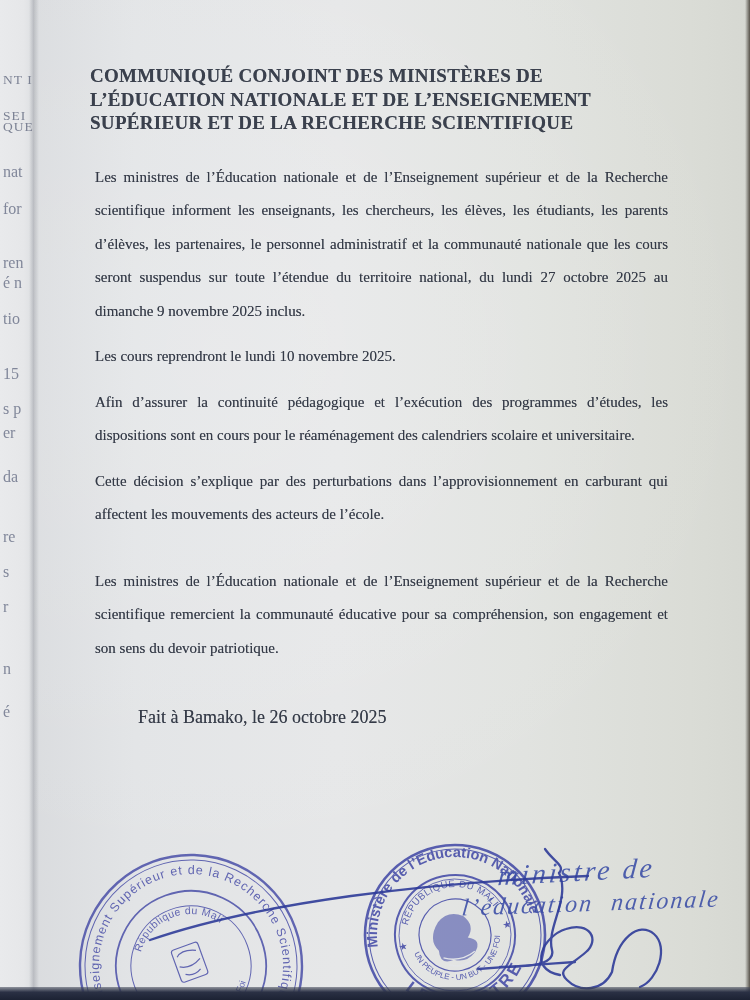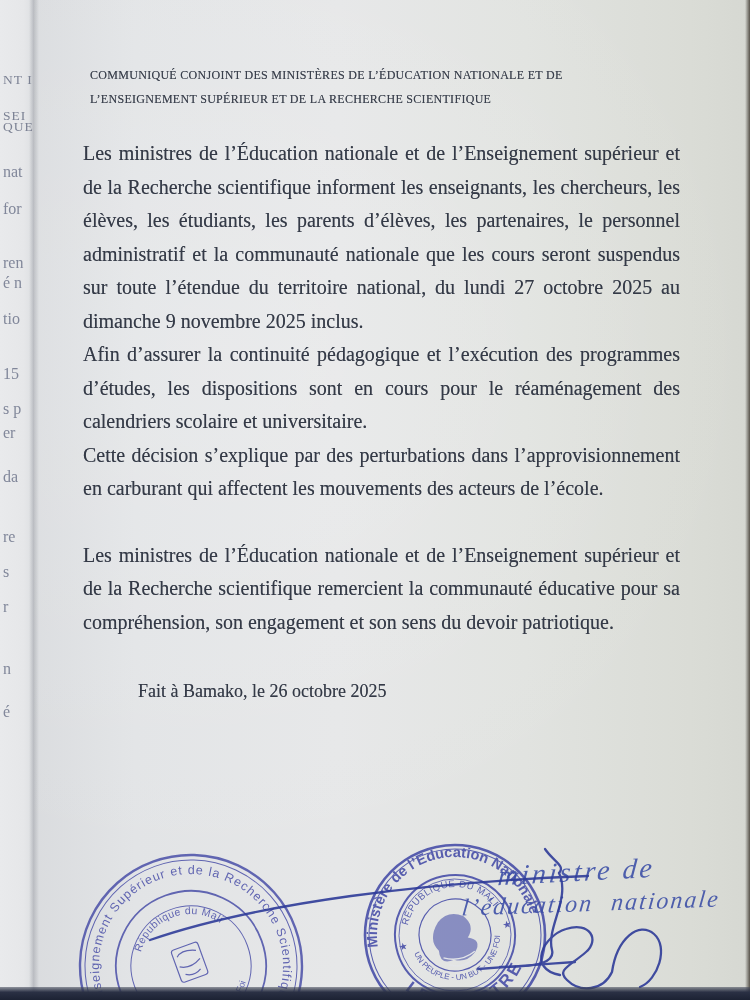--- a/index.html
+++ b/index.html
@@ -13,23 +13,23 @@
   
   .under-page{position:absolute;left:0;top:0;width:34px;height:1000px;
     background:linear-gradient(90deg,#e9eaec 0%, #e6e7e9 70%, #dcdee1 100%);}
   .under-page span{position:absolute;left:3px;color:#81879a;font-size:16px;white-space:nowrap;}
   .under-page span.cap{font-size:13.5px;letter-spacing:1px;color:#7c8294;}
   .seam{position:absolute;left:29px;top:0;width:10px;height:1000px;
     background:linear-gradient(90deg, rgba(0,0,0,0), rgba(110,114,124,.30) 45%, rgba(90,94,104,.18) 60%, rgba(0,0,0,0));}
   
   .sheet{position:absolute;left:83px;top:64px;width:597px;color:#343a47;
     text-shadow:0 0 .6px rgba(52,58,71,.55);}
-  .doc-title{font-size:12px;line-height:23.5px;font-weight:400;letter-spacing:.3px;
+  .doc-title{font-size:19px;line-height:23.5px;font-weight:700;letter-spacing:.3px;
     width:568px;margin:0 0 26px 7px;color:#3a404d;}
-  .para{font-size:20px;line-height:33.5px;margin:0;text-align:justify;}
+  .para{font-size:15px;line-height:33.5px;margin:12px;text-align:justify;}
   .para.gap{margin-top:33px;}
   .dateline{font-size:18px;line-height:33px;margin:36px 0 8px 0;padding-left:55px;}
   
   .stamp{position:absolute;opacity:.85;filter:blur(.3px);}
   .stamp-left{left:66px;top:841px;}
   .stamp-right{left:355px;top:835px;}
   
   .hw{position:absolute;color:#3a4da6;font-family:"Liberation Serif",serif;font-style:italic;
     white-space:nowrap;opacity:.88;}
   .hw1{left:498px;top:856px;font-size:28px;letter-spacing:3px;transform:rotate(-3deg) skewX(-8deg);}
@@ -63,20 +63,21 @@
     <span style="top:563px">s</span>
     <span style="top:598px">r</span>
     <span style="top:660px">n</span>
     <span style="top:703px">é</span>
   </div>
   <div class="seam"></div>
 
   <div class="sheet">
     <h1 class="doc-title">COMMUNIQUÉ CONJOINT DES MINISTÈRES DE L’ÉDUCATION NATIONALE ET DE L’ENSEIGNEMENT SUPÉRIEUR ET DE LA RECHERCHE SCIENTIFIQUE</h1>
     <p class="para">Les ministres de l’Éducation nationale et de l’Enseignement supérieur et de la Recherche scientifique informent les enseignants, les chercheurs, les élèves, les étudiants, les parents d’élèves, les partenaires, le personnel administratif et la communauté nationale que les cours seront suspendus sur toute l’étendue du territoire national, du lundi 27 octobre 2025 au dimanche 9 novembre 2025 inclus.</p>
+    <p class="para">Les cours reprendront le lundi 10 novembre 2025.</p>
     <p class="para">Afin d’assurer la continuité pédagogique et l’exécution des programmes d’études, les dispositions sont en cours pour le réaménagement des calendriers scolaire et universitaire.</p>
     <p class="para">Cette décision s’explique par des perturbations dans l’approvisionnement en carburant qui affectent les mouvements des acteurs de l’école.</p>
     <p class="para gap">Les ministres de l’Éducation nationale et de l’Enseignement supérieur et de la Recherche scientifique remercient la communauté éducative pour sa compréhension, son engagement et son sens du devoir patriotique.</p>
     <p class="dateline">Fait à Bamako, le 26 octobre 2025</p>
   </div>
 
   <svg class="stamp stamp-left" width="250" height="250" viewBox="0 0 250 250" xmlns="http://www.w3.org/2000/svg">
     <g transform="rotate(-20 125 125)" fill="none" stroke="#4a4fa8">
       <circle cx="125" cy="125" r="111" stroke-width="2.4"></circle>
       <circle cx="125" cy="125" r="106" stroke-width="1"></circle>

